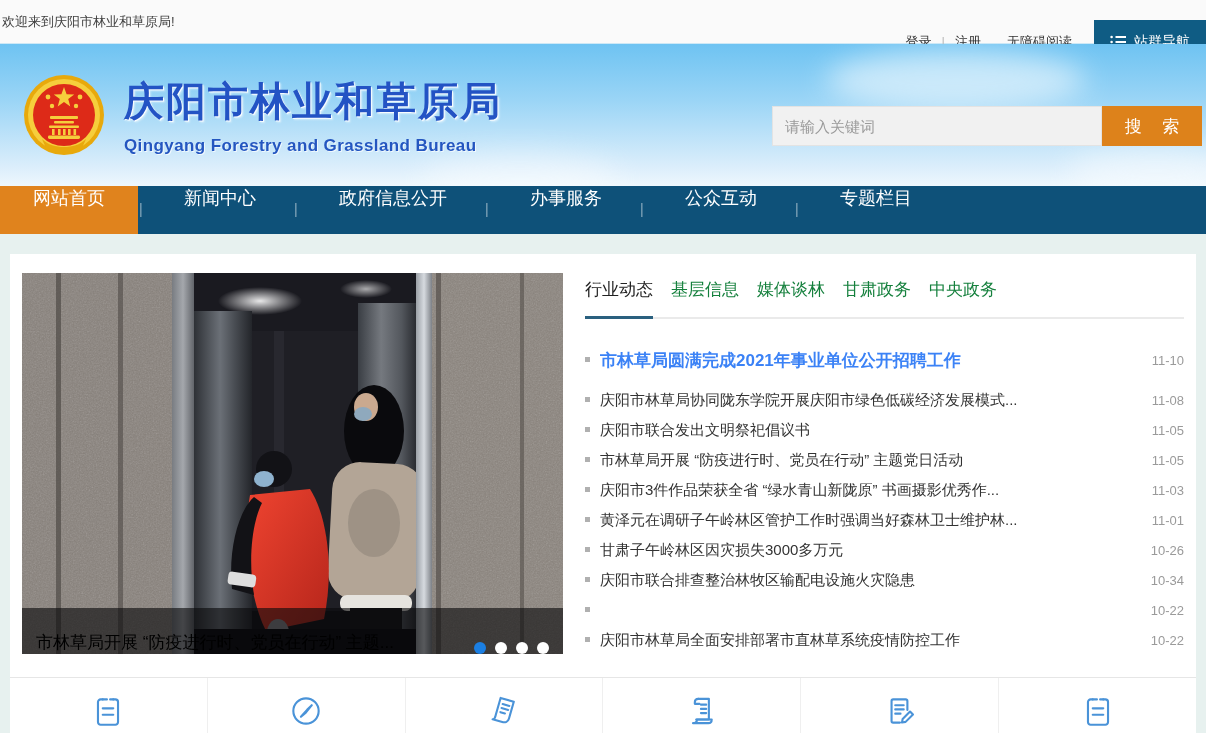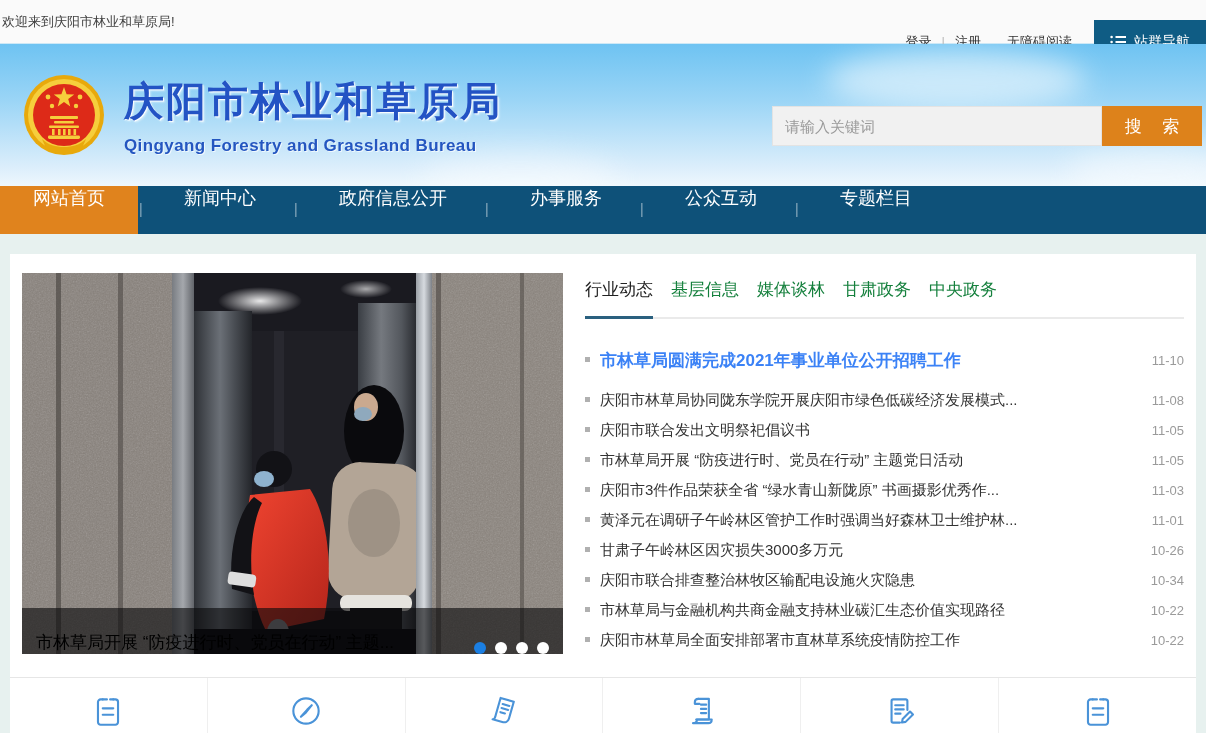--- a/index.html
+++ b/index.html
@@ -304,21 +304,20 @@
         </div>
         <div class="news-row">
           <span class="news-title">甘肃子午岭林区因灾损失3000多万元</span>
           <span class="news-date">10-26</span>
         </div>
         <div class="news-row">
           <span class="news-title">庆阳市联合排查整治林牧区输配电设施火灾隐患</span>
           <span class="news-date">10-34</span>
         </div>
         <div class="news-row">
-          <span class="news-title">市林草局与金融机构共商金融支持林业碳汇生态价值实现路径</span>
           <span class="news-date">10-22</span>
         </div>
         <div class="news-row">
           <span class="news-title">庆阳市林草局全面安排部署市直林草系统疫情防控工作</span>
           <span class="news-date">10-22</span>
         </div>
       </div>
     </div>
   </div>
 

